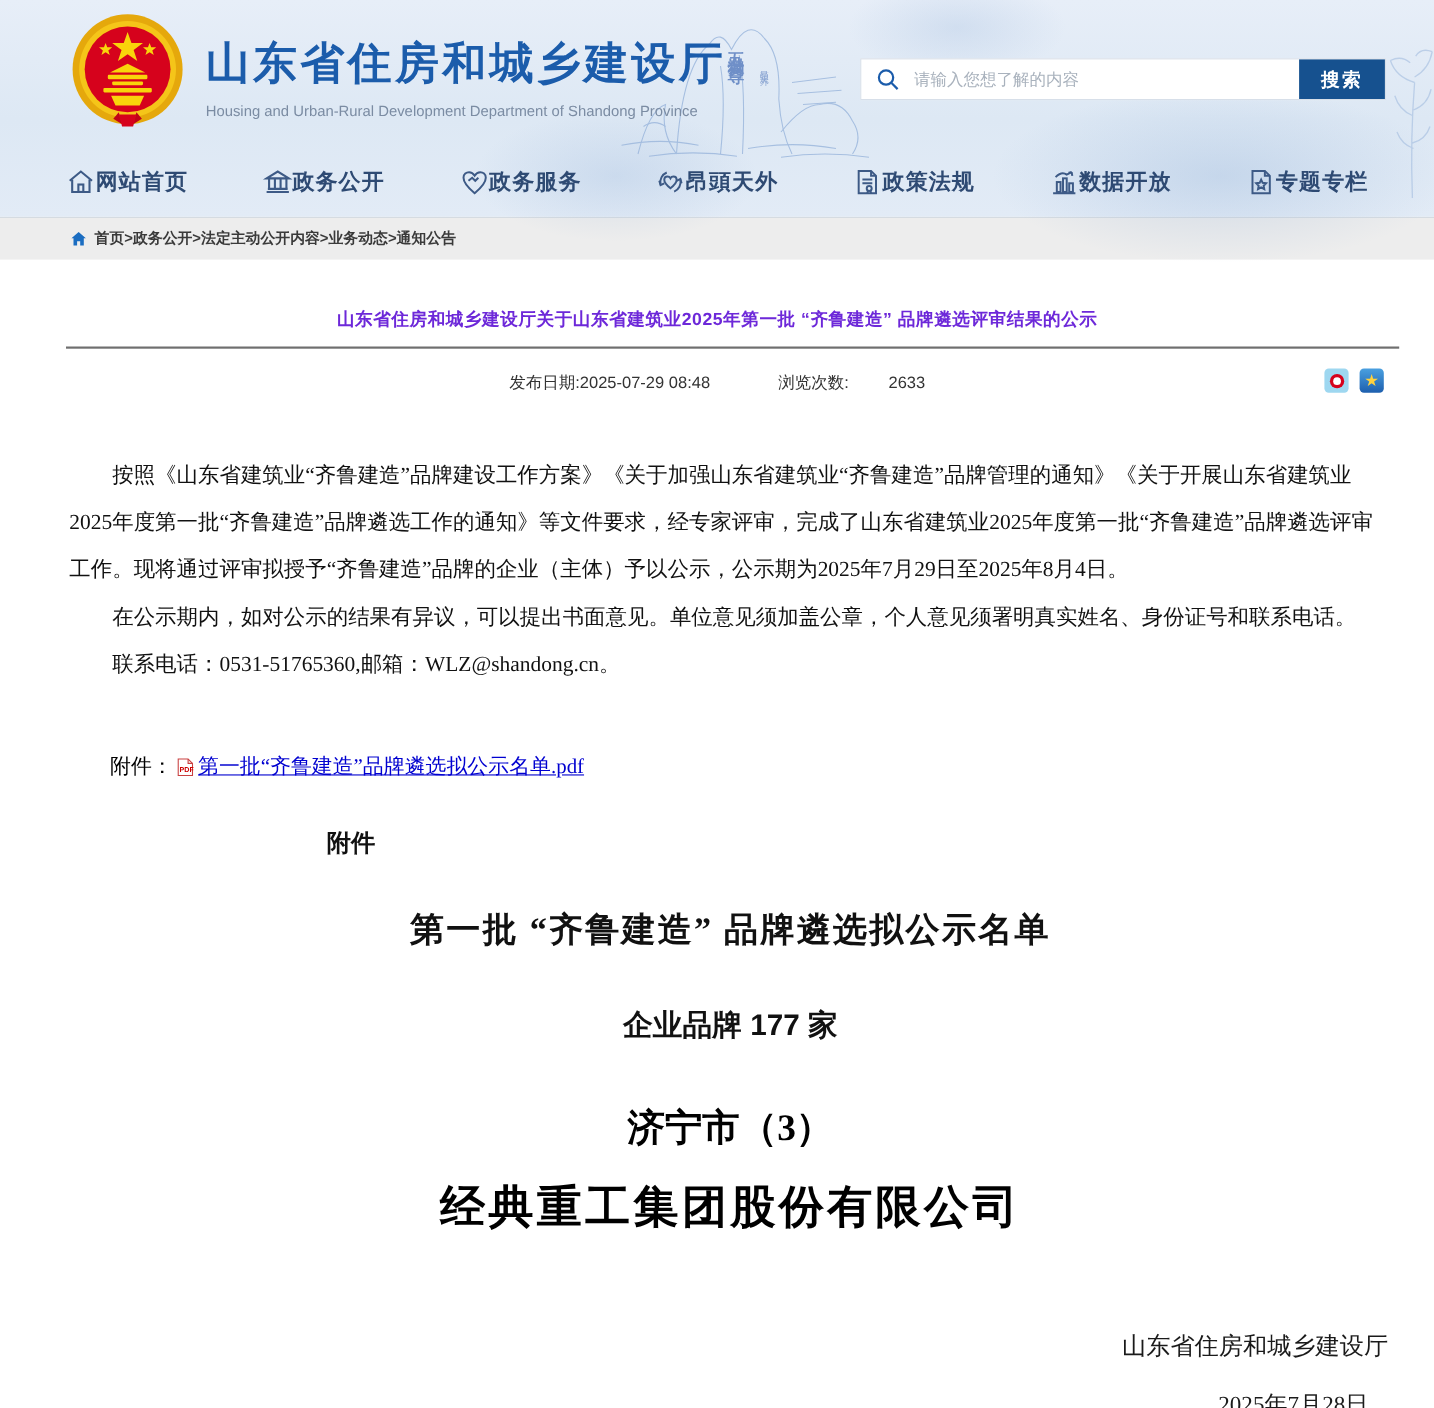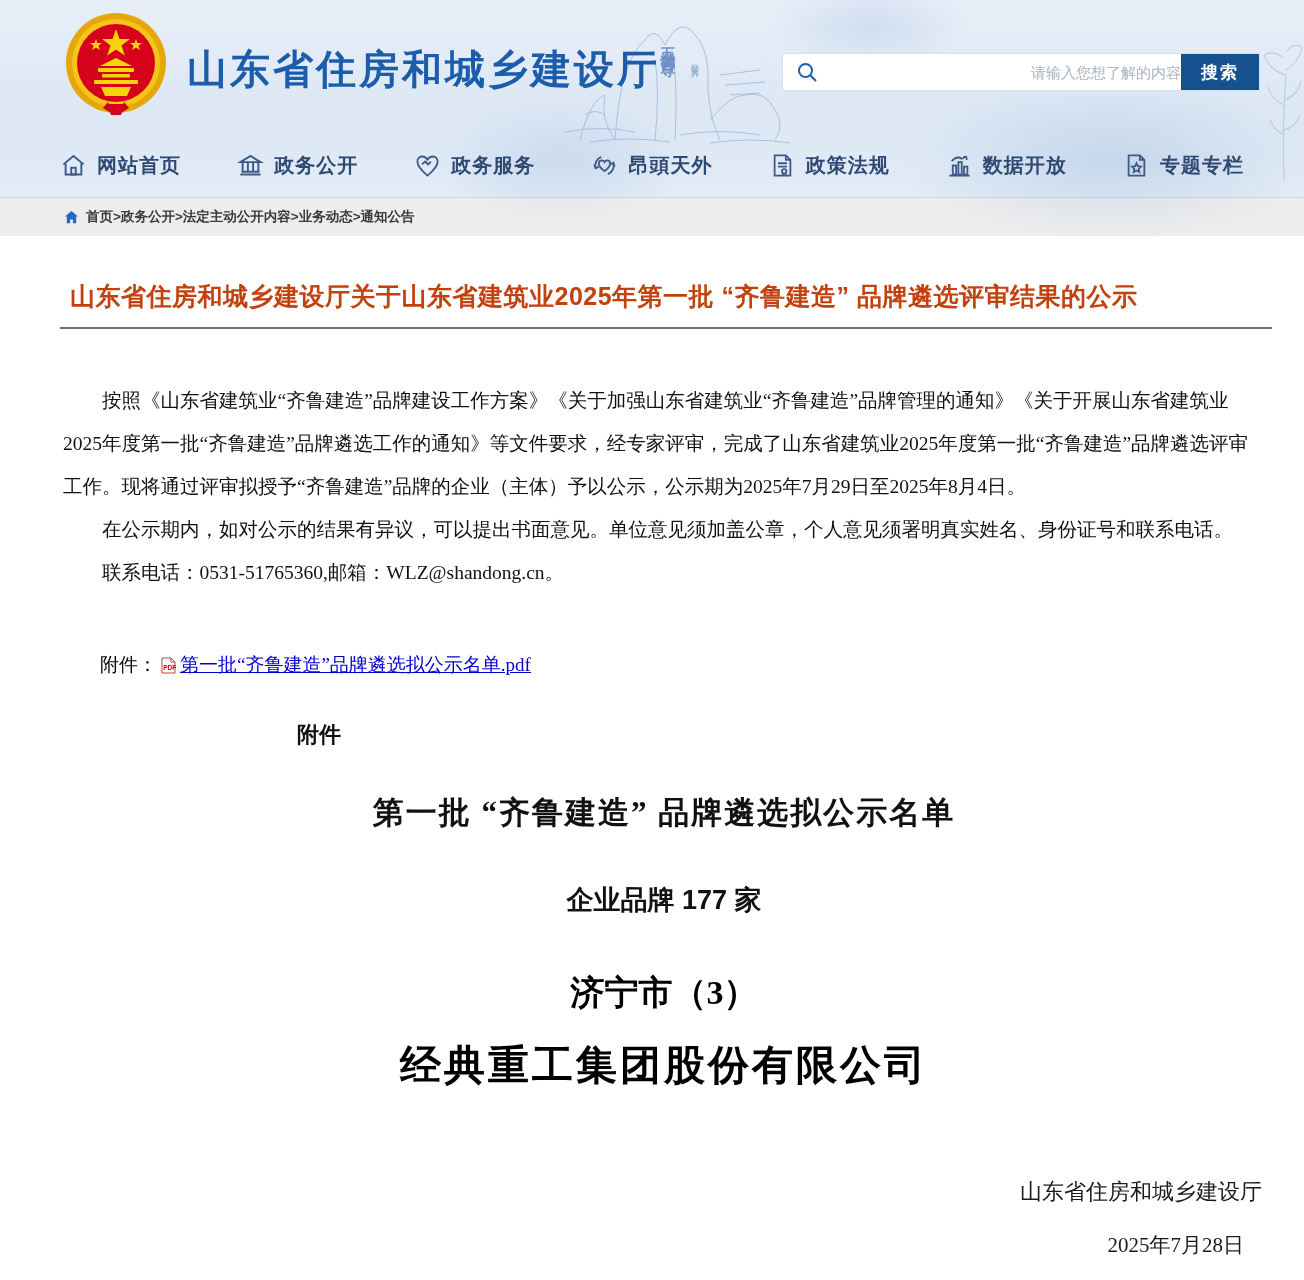--- a/index.html
+++ b/index.html
@@ -25,39 +25,39 @@
   .deco-tree { position:absolute; right:0; top:15px; opacity:.55; }
 
   .brand { position:absolute; left:63px; top:12px; display:flex; align-items:center; gap:18px; }
   .brand-text { padding-top:8px; }
   .site-title { font-size:40px; font-weight:bold; color:#1b5cab; letter-spacing:3px; }
   .site-subtitle { margin-top:8px; font-size:13.5px; color:#7b8ca3; }
 
   .search { position:absolute; left:782px; top:53px; width:478px; height:38px; display:flex;
     background:#fff; border:1px solid #d7dfe9; }
   .search .mag { flex:0 0 48px; display:flex; align-items:center; justify-content:center; }
-  .search input { flex:1; border:0; outline:none; font-size:15px; color:#ef4444; background:transparent;text-align:right; }
+  .search input { flex:1; border:0; outline:none; font-size:15px; color:#ef4444; background:transparent; }
   .search input::placeholder { color:#a9b2bd; }
   .search button { flex:0 0 78px; border:0; background:#16518f; color:#fff; font-size:17px;
     font-weight:bold; letter-spacing:2px; cursor:pointer; }
 
   .nav { position:absolute; left:0; bottom:2px; width:100%; height:60px; display:flex;
     align-items:center; padding:0 60px; justify-content:space-between; }
-  .nav-item { display:flex; align-items:center; gap:10px; text-decoration:none; cursor:pointer; }
+  .nav-item { display:flex; align-items:center; gap:0; text-decoration:none; cursor:pointer; }
   .nav-icon { display:flex; align-items:center; color:#3d5a86; }
   .nav-label { font-size:20px; font-weight:bold; color:#2e4a73; letter-spacing:1px; }
 
   
   .breadcrumb-bar { height:39px; background:#ededed; border-top:1px solid #cfd6de;
     display:flex; align-items:center; padding-left:64px; gap:7px; }
   .breadcrumb-text { font-size:13.5px; color:#3a3a3a;font-weight:bold; }
 
   
   main { position:relative; padding-top:44px; }
-  .article-title { text-align:left; font-size:25px; font-weight:bold; color:#c2410c;
+  .article-title { text-align:center; font-size:16px; font-weight:bold; color:#6d28d9;
     padding:0 70px; letter-spacing:.5px; }
   .title-rule { margin:14px 32px 0 60px; height:2px; background:#6f6f6f; }
   .meta { position:relative; margin-top:18px; height:26px; display:flex; justify-content:center;
     align-items:center; font-size:15px; color:#333; }
   .meta .gap1 { width:62px; } .meta .gap2 { width:36px; }
   .share { position:absolute; right:46px; top:0; display:flex; gap:10px; }
   .share .sicon { width:22px; height:22px; border-radius:4px; display:flex; align-items:center;
     justify-content:center; cursor:pointer; }
   .sicon.weibo { background:#9ed7f0; }
   .sicon.weibo .eye { width:13px; height:13px; border-radius:50%; background:#d6021c; position:relative; }
@@ -130,20 +130,21 @@
         <rect x="39" y="62" width="28" height="3.4" rx="1" fill="#f9d40b"></rect>
         <rect x="31" y="68" width="44" height="4" rx="1" fill="#f9d40b"></rect>
         <path d="M37 54 L53 46 L69 54 Z" fill="#f9d40b"></path>
         <path d="M38 75 L68 75 L64 84 L42 84 Z" fill="#f9d40b"></path>
         <path d="M40 96 L48 101 L45 90 Z" fill="#c00218"></path>
         <path d="M66 96 L58 101 L61 90 Z" fill="#c00218"></path>
         <path d="M45 92 L61 92 L58 103 L48 103 Z" fill="#d6021c"></path>
       </svg>
       <div class="brand-text">
         <div class="site-title">山东省住房和城乡建设厅</div>
+        <div class="site-subtitle">Housing and Urban-Rural Development Department of Shandong Province</div>
       </div>
     </div>
 
     <div class="search">
       <span class="mag">
         <svg width="22" height="22" viewBox="0 0 22 22" fill="none" stroke="#1b5cab" stroke-width="2">
           <circle cx="9.5" cy="9.5" r="6.5"></circle>
             <path d="M14.5 14.5 L20 20"></path>
         </svg>
       </span>
@@ -236,20 +237,34 @@
         <path d="M8 1 L15 7 H13 V14 H9.5 V10 H6.5 V14 H3 V7 H1 Z"></path>
       </svg>
     </span>
     <span class="breadcrumb-text">首页&gt;政务公开&gt;法定主动公开内容&gt;业务动态&gt;通知公告</span>
   </div>
 
   <main>
     <h1 class="article-title">山东省住房和城乡建设厅关于山东省建筑业2025年第一批 “齐鲁建造” 品牌遴选评审结果的公示</h1>
     <div class="title-rule"></div>
 
+    <div class="meta">
+      <span>发布日期:</span>
+      <span>2025-07-29 08:48</span>
+      <span class="gap1"></span>
+      <span>浏览次数:</span>
+      <span class="gap2"></span>
+      <span>2633</span>
+      <span class="share">
+        <span class="sicon weibo">
+            <span class="eye"></span>
+          </span>
+        <span class="sicon qzone">★</span>
+      </span>
+    </div>
 
     <div class="article-body">
       <p>按照《山东省建筑业“齐鲁建造”品牌建设工作方案》《关于加强山东省建筑业“齐鲁建造”品牌管理的通知》《关于开展山东省建筑业2025年度第一批“齐鲁建造”品牌遴选工作的通知》等文件要求，经专家评审，完成了山东省建筑业2025年度第一批“齐鲁建造”品牌遴选评审工作。现将通过评审拟授予“齐鲁建造”品牌的企业（主体）予以公示，公示期为2025年7月29日至2025年8月4日。</p>
       <p>在公示期内，如对公示的结果有异议，可以提出书面意见。单位意见须加盖公章，个人意见须署明真实姓名、身份证号和联系电话。</p>
       <p>联系电话：0531-51765360,邮箱：WLZ@shandong.cn。</p>
     </div>
 
     <div class="attachment">
       <span>附件：</span>
       <span style="display:flex; margin:0 2px;">

